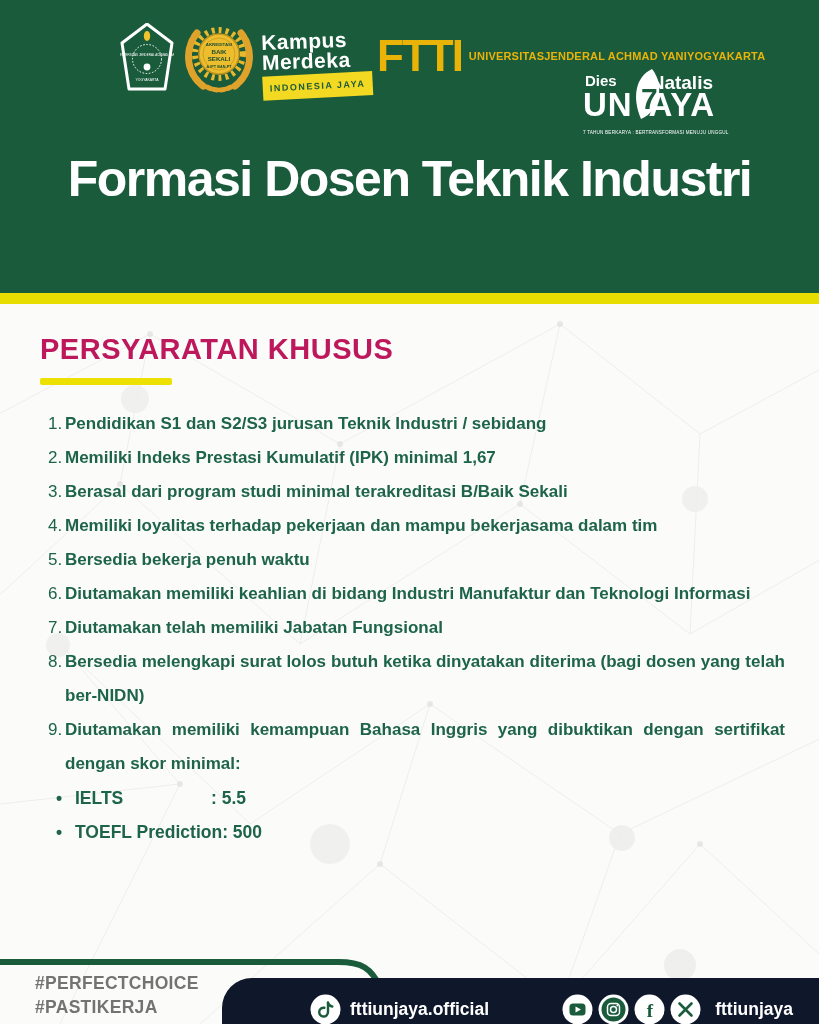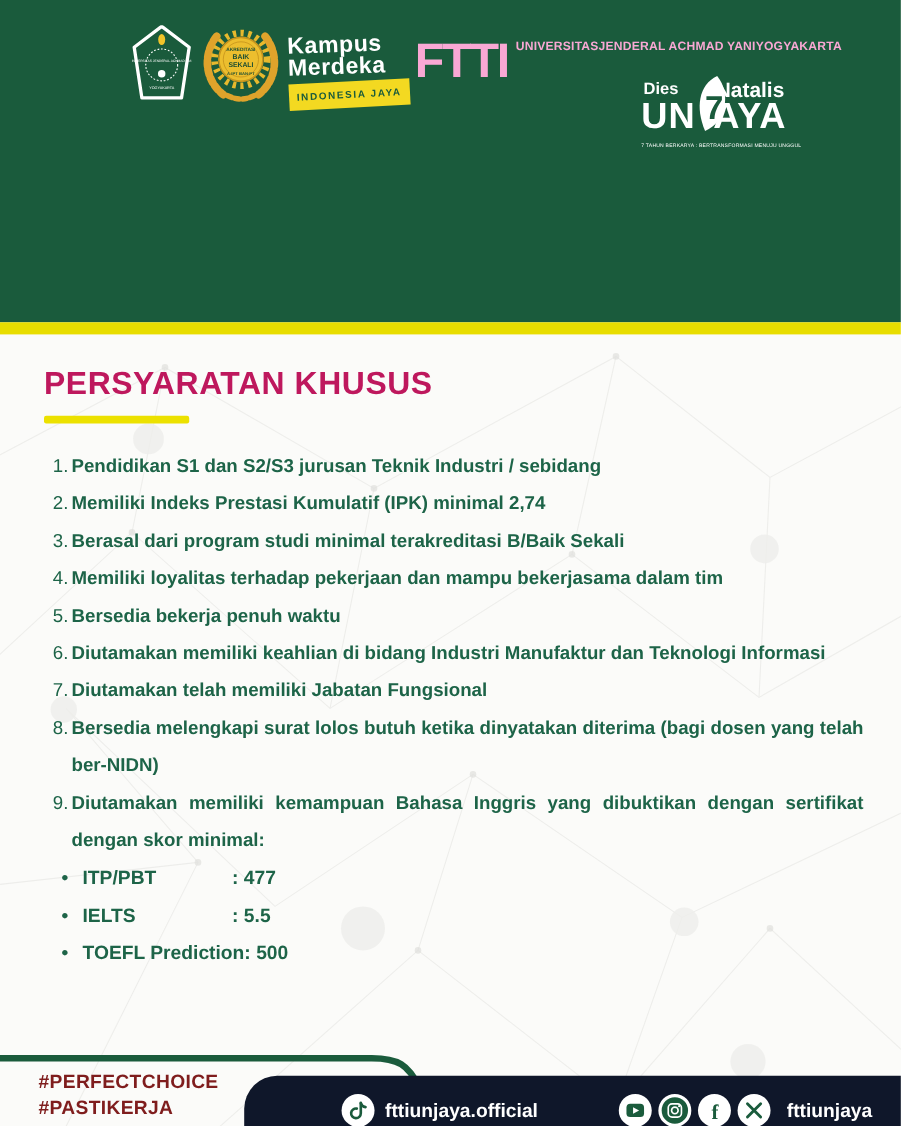--- a/index.html
+++ b/index.html
@@ -15,21 +15,21 @@
   
   .crest{position:absolute;left:120px;top:23px;width:54px;height:68px;}
   
   .badge{position:absolute;left:183px;top:21px;width:72px;height:72px;}
   
   .kampus{position:absolute;left:262px;top:31px;color:#fff;transform:rotate(-2deg);line-height:20px;}
   .kampus .km-line{font-size:21px;font-weight:bold;letter-spacing:0.5px;}
   .kampus .km-banner{display:inline-block;background:#f3d921;color:#1a5b3c;font-size:9px;
     font-weight:bold;letter-spacing:1.5px;padding:2px 7px;margin-top:3px;transform:rotate(-1deg);}
   
-  .ftti{position:absolute;left:377px;top:36px;display:flex;gap:7px;color:#f9a8d4;align-items:flex-start;}
+  .ftti{position:absolute;left:377px;top:36px;display:flex;gap:7px;color:#eab308;align-items:center;}
   .ftti-acronym{font-size:44px;font-weight:bold;letter-spacing:-2px;line-height:40px;}
   .ftti-lines{display:flex;flex-direction:row;justify-content:center;font-size:11px;font-weight:bold;line-height:13px;letter-spacing:0.2px;}
   
   .dies{position:absolute;left:583px;top:24px;width:132px;height:70px;color:#fff;margin-top:48px;}
   .dies-dies{position:absolute;left:2px;top:0;font-size:15px;font-weight:bold;}
   .dies-natalis{position:absolute;right:2px;top:0;font-size:19px;font-weight:bold;}
   .dies-un{position:absolute;left:0;top:14px;font-size:33px;font-weight:bold;letter-spacing:1px;}
   .dies-aya{position:absolute;right:0;top:14px;font-size:33px;font-weight:bold;letter-spacing:1px;}
   .dies-leaf{position:absolute;left:46px;top:-4px;width:42px;height:52px;}
   .dies-seven{position:absolute;left:58px;top:10px;font-size:30px;font-weight:bold;color:#1a5b3c;}
@@ -43,21 +43,21 @@
   .req{display:flex;line-height:34px;font-size:17px;}
   .req .num{width:17px;flex:none;font-weight:normal;}
   .req .txt{flex:1;font-weight:bold;text-align:justify;}
   .scores{margin-top:0;}
   .score{display:flex;line-height:34px;font-size:17.5px;font-weight:bold;padding-left:8px;}
   .score .dot{width:19px;flex:none;}
   .score .dot::before{content:"\2022";}
   .score .label{min-width:136px;flex:none;}
   
   .footer-curve{position:absolute;left:0;top:952px;z-index:2;}
-  .hashtags{position:absolute;left:35px;top:971px;z-index:3;color:#7f1d1d;
+  .hashtags{position:absolute;left:35px;top:971px;z-index:3;color:#737373;
     font-size:17.5px;font-weight:bold;letter-spacing:0.3px;line-height:24px;}
   .social-bar{position:absolute;left:222px;top:978px;width:597px;height:62px;background:#0f172a;
     border-top-left-radius:30px;display:flex;align-items:center;z-index:3;
     padding:0 26px 0 88px;box-sizing:border-box;color:#fff;}
   .handle{font-size:17.5px;font-weight:bold;margin-left:9px;white-space:nowrap;}
   .icon-group{margin-left:auto;display:flex;align-items:center;gap:5px;}
   .soc-icon{display:block;}
 </style>
 </head>
 <body>
@@ -136,35 +136,36 @@
       <path d="M23 1 C6 9 3 30 12 51 C31 43 36 17 23 1 Z" fill="#ffffff"></path>
     </svg>
     <span class="dies-dies">Dies</span>
     <span class="dies-natalis">Natalis</span>
     <span class="dies-un">UN</span>
     <span class="dies-seven">7</span>
     <span class="dies-aya">AYA</span>
     <div class="dies-tagline">7 TAHUN BERKARYA : BERTRANSFORMASI MENUJU UNGGUL</div>
   </div>
 
+  <h1 class="poster-title">Formasi Dosen Teknik Industri</h1>
 </div>
 
 <div class="yellow-stripe"></div>
 
 <h2 class="section-title">PERSYARATAN KHUSUS</h2>
 <div class="section-underline"></div>
 
 <div class="list">
   <div class="req">
     <span class="num">1.</span>
     <div class="txt">Pendidikan S1 dan S2/S3 jurusan Teknik Industri / sebidang</div>
   </div>
   <div class="req">
     <span class="num">2.</span>
-    <div class="txt">Memiliki Indeks Prestasi Kumulatif (IPK) minimal 2,74</div>
+    <div class="txt">Memiliki Indeks Prestasi Kumulatif (IPK) minimal 1,67</div>
   </div>
   <div class="req">
     <span class="num">3.</span>
     <div class="txt">Berasal dari program studi minimal terakreditasi B/Baik Sekali</div>
   </div>
   <div class="req">
     <span class="num">4.</span>
     <div class="txt">Memiliki loyalitas terhadap pekerjaan dan mampu bekerjasama dalam tim</div>
   </div>
   <div class="req">
@@ -182,25 +183,20 @@
   <div class="req">
     <span class="num">8.</span>
     <div class="txt">Bersedia melengkapi surat lolos butuh ketika dinyatakan diterima (bagi dosen yang telah ber-NIDN)</div>
   </div>
   <div class="req">
     <span class="num">9.</span>
     <div class="txt">Diutamakan memiliki kemampuan Bahasa Inggris yang dibuktikan dengan sertifikat dengan skor minimal:</div>
   </div>
 
   <div class="scores">
-    <div class="score">
-      <span class="dot"></span>
-      <span class="label">ITP/PBT</span>
-      <span class="value">: 477</span>
-    </div>
     <div class="score">
       <span class="dot"></span>
       <span class="label">IELTS</span>
       <span class="value">: 5.5</span>
     </div>
     <div class="score">
       <span class="dot"></span>
       <span class="label">TOEFL Prediction</span>
       <span class="value">: 500</span>
     </div>

